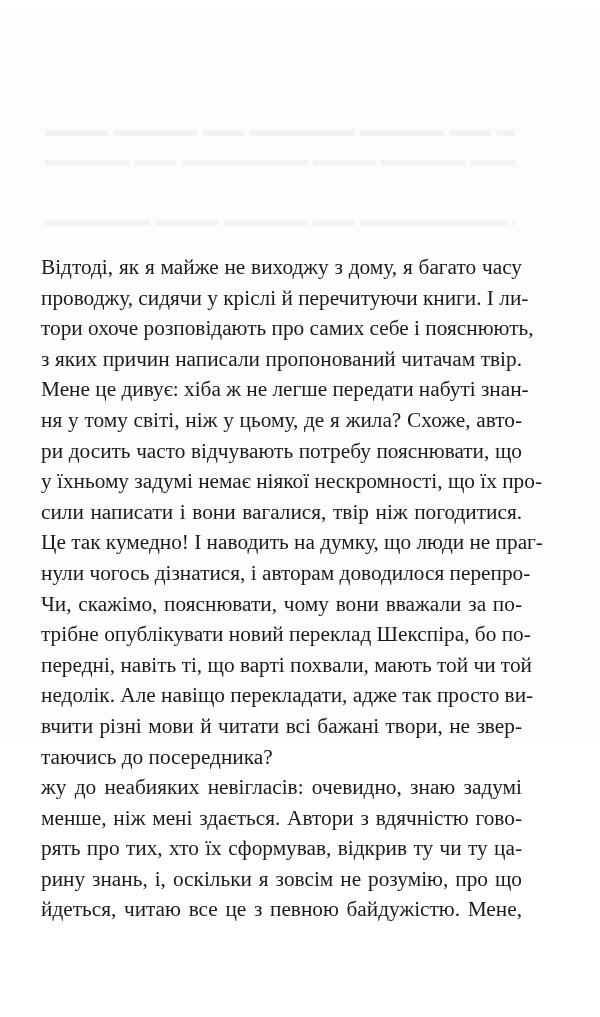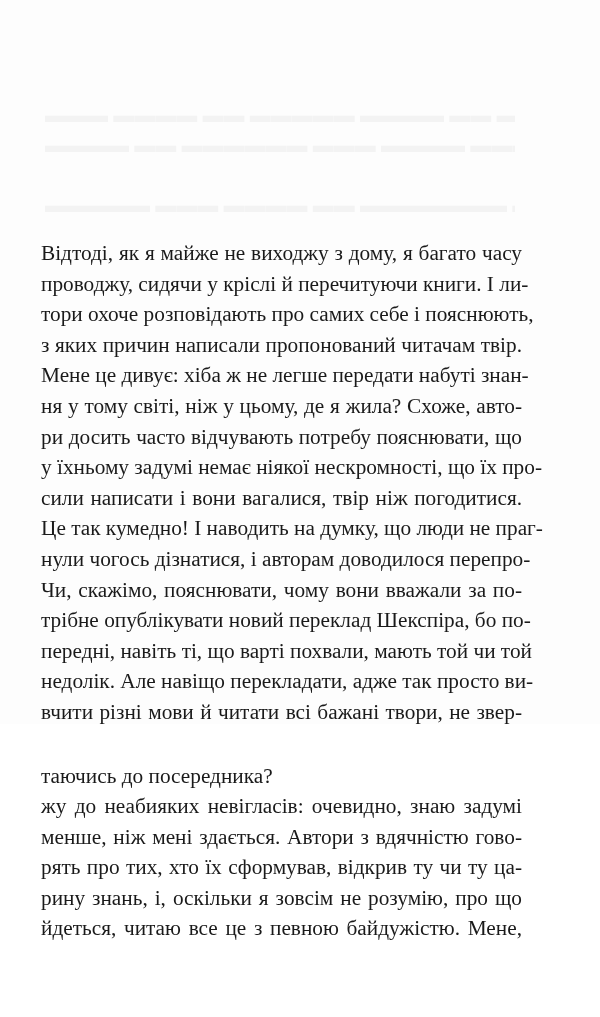--- a/index.html
+++ b/index.html
@@ -8,21 +8,21 @@
       background: #ffffff;
     }
     body {
       width: 600px;
       height: 1017px;
       position: relative;
       overflow: hidden;
     }
     .page {
       position: absolute;
-      left: 0; top: 0;
+      left: 0; top: 14px;
       width: 600px; height: 724px;
       background: #fdfdfd;
     }
     .bleed {
       position: absolute;
       left: 45px;
       width: 470px;
       color: #000;
       opacity: 0.035;
       font-family: "Liberation Serif", serif;
@@ -43,21 +43,20 @@
     }
     .line {
       display: block;
       white-space: nowrap;
       text-align: justify;
       text-align-last: justify;
       height: 30.6px;
     }
     .line.last {
       text-align-last: left;
-      margin-top: 33px;
     }
     .line.indent {
       padding-left: 22px;
     }
   </style>
 </head>
 <body>
 
 <div class="page">
 

